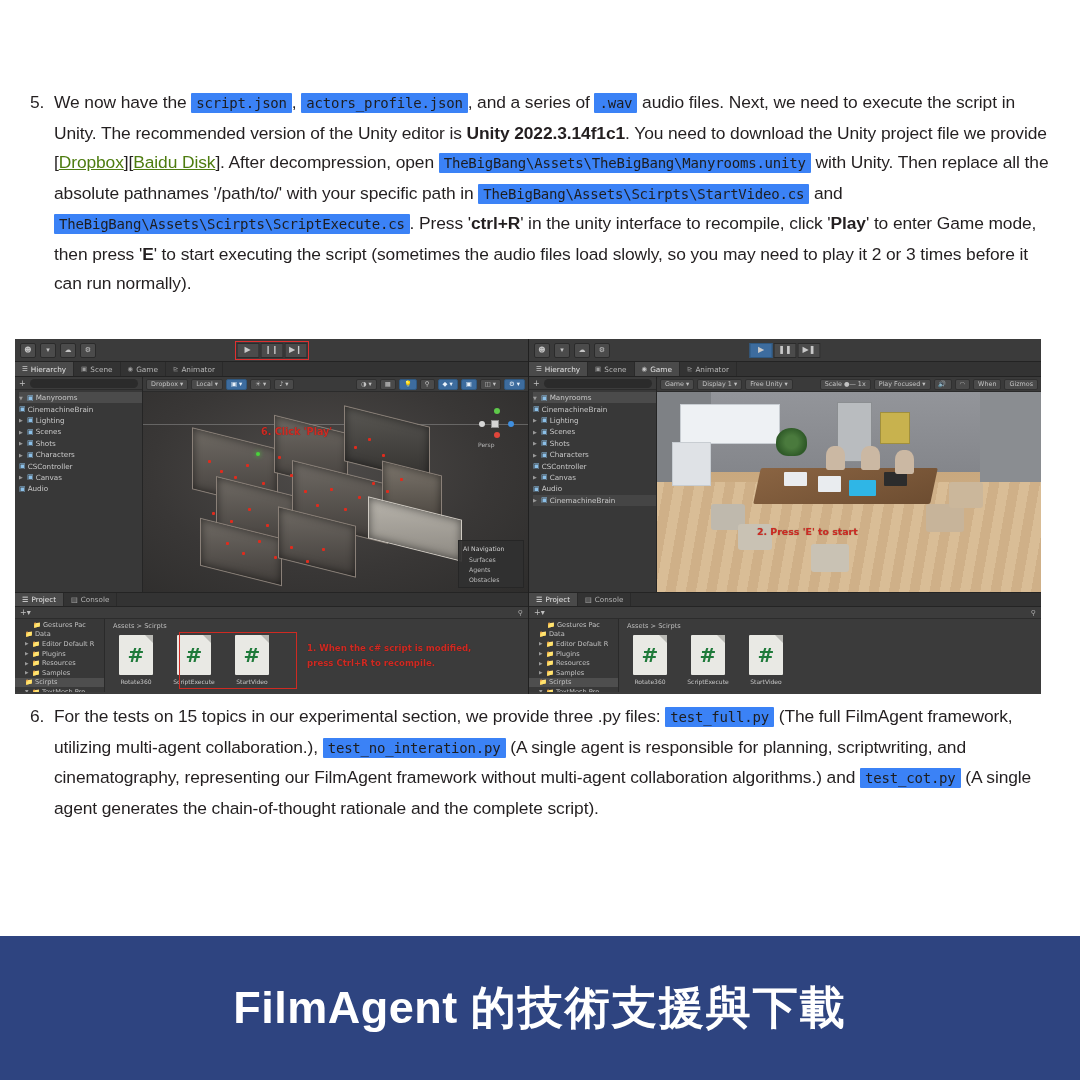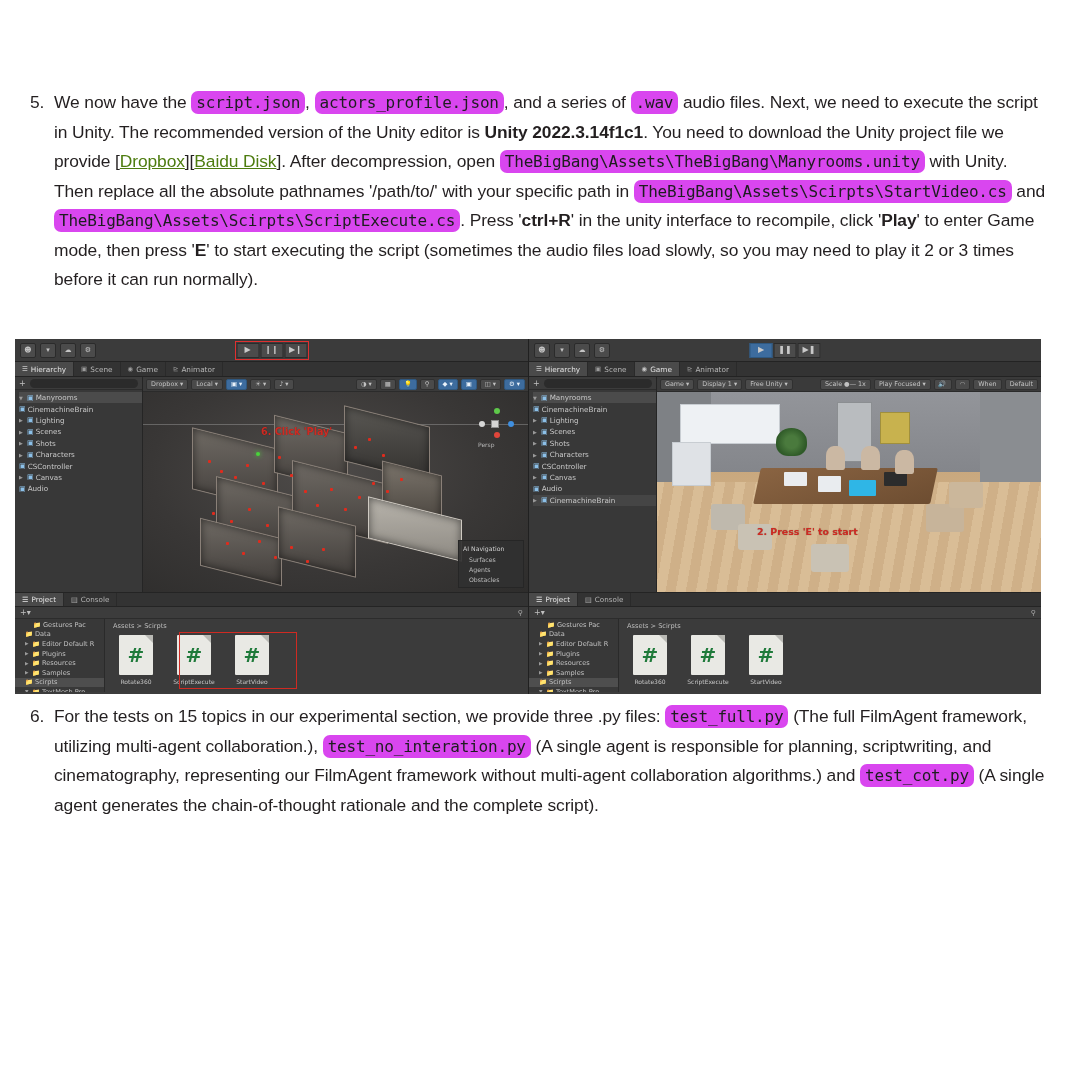--- a/index.html
+++ b/index.html
@@ -21,23 +21,23 @@
     line-height: 29.5px;
     letter-spacing: -0.1px;
   }
   #para5 { top: 88px; }
   #para6 { top: 702px; }
   .li { display: flex; align-items: flex-start; }
   .marker { width: 24px; flex: 0 0 24px; text-align: left; }
   .body { flex: 1 1 auto; }
   code.inl {
     font-family: "DejaVu Sans Mono", monospace;
-    font-size: 16px;
-    background: #d946ef;
-    border-radius: 7px;
+    font-size: 14px;
+    background: #3b82f6;
+    border-radius: 1px;
     padding: 2px 5px;
     color: #1d1d1f;
     white-space: nowrap;
     letter-spacing: -0.2px;
   }
   b { font-weight: bold; }
   a.link { color: #4d7c0f; text-decoration: underline; }
 
   
   .shot {
@@ -471,20 +471,24 @@
                 <div class="cname">ScriptExecute</div>
               </div>
               <div class="cell">
                 <div class="csfile">
                     <span class="hash">#</span>
                   </div>
                 <div class="cname">StartVideo</div>
               </div>
             </div>
             <div class="sel-box" id="cs-hl"></div>
+            <div class="anno" id="anno-recompile">
+              <div>1. When the c# script is modified,</div>
+              <div>press Ctrl+R to recompile.</div>
+            </div>
           </div>
         </div>
       </div>
     </div>
 
     <div class="half right">
 
       <div class="apptb">
         <div class="tb-left">
           <div class="tbbtn">☻</div>
@@ -582,21 +586,21 @@
             <div class="vchip"><span>Free Unity</span> ▾</div>
             <span class="vsp"></span>
             <div class="vchip"><span>Scale</span> ●— <span>1x</span></div>
             <div class="vchip"><span>Play Focused</span> ▾</div>
             <div class="vchip">🔊</div>
             <div class="vchip">◠</div>
             <div class="vchip">
                 <span>When</span>
               </div>
             <div class="vchip">
-                <span>Default</span>
+                <span>Gizmos</span>
               </div>
           </div>
 
           <div class="game3d">
             <div class="wall" style="left:0; top:0; width:100%; height:40%; background:linear-gradient(#93959a,#84868b);"></div>
             <div class="wall" style="left:0; top:0; width:14%; height:52%; background:#7e8185;"></div>
             <div class="wall" style="right:0; top:0; width:16%; height:60%; background:#8a8d91;"></div>
             <div class="floorw"></div>
 
             <div class="screenw" style="left:6%; top:6%; width:26%; height:20%;"></div>
@@ -710,14 +714,17 @@
     </div>
   </div>
 
   <div class="prose" id="para6">
     <div class="li">
       <span class="marker">6.</span>
       <span class="body"><span>For the tests on 15 topics in our experimental section, we provide three .py files: </span><code class="inl">test_full.py</code><span> (The full FilmAgent framework, utilizing multi-agent collaboration.), </span><code class="inl">test_no_interation.py</code><span> (A single agent is responsible for planning, scriptwriting, and cinematography, representing our FilmAgent framework without multi-agent collaboration algorithms.) and </span><code class="inl">test_cot.py</code><span> (A single agent generates the chain-of-thought rationale and the complete script).</span></span>
     </div>
   </div>
 
+  <div class="banner">
+    <h1><span>FilmAgent</span> <span class="cjk">的技術支援與下載</span></h1>
+  </div>
 
 </div>
 
 </body></html>

